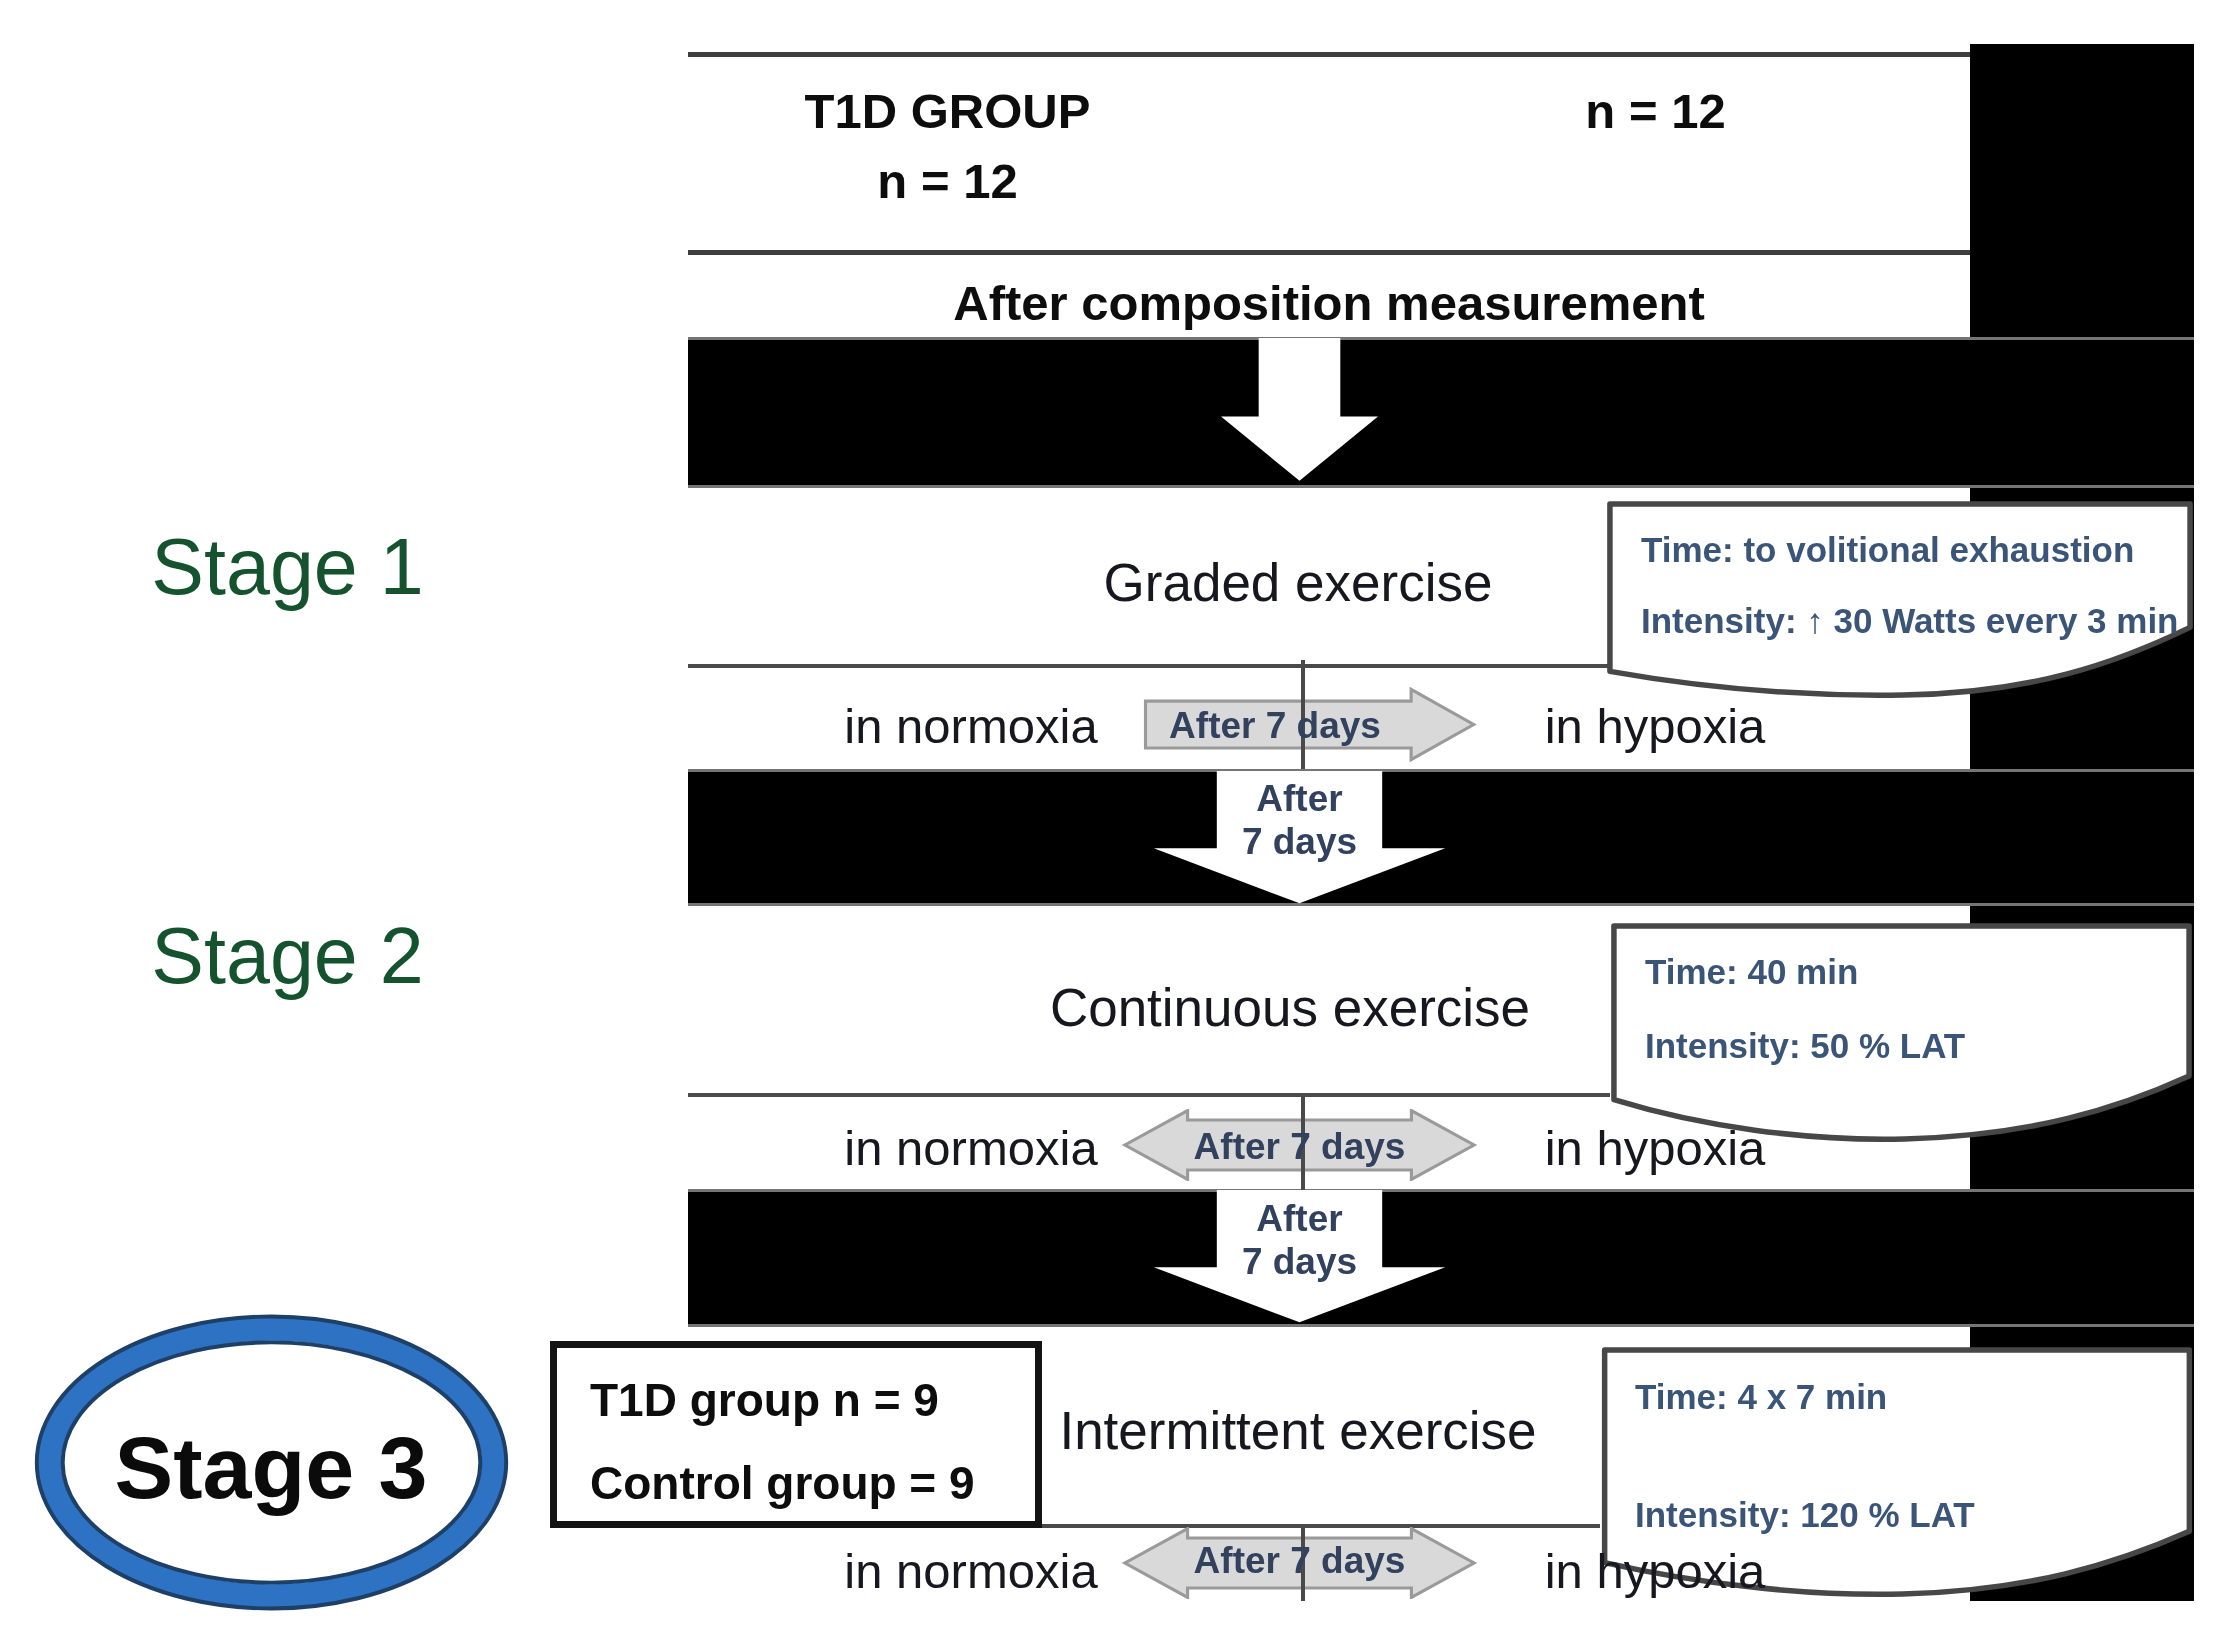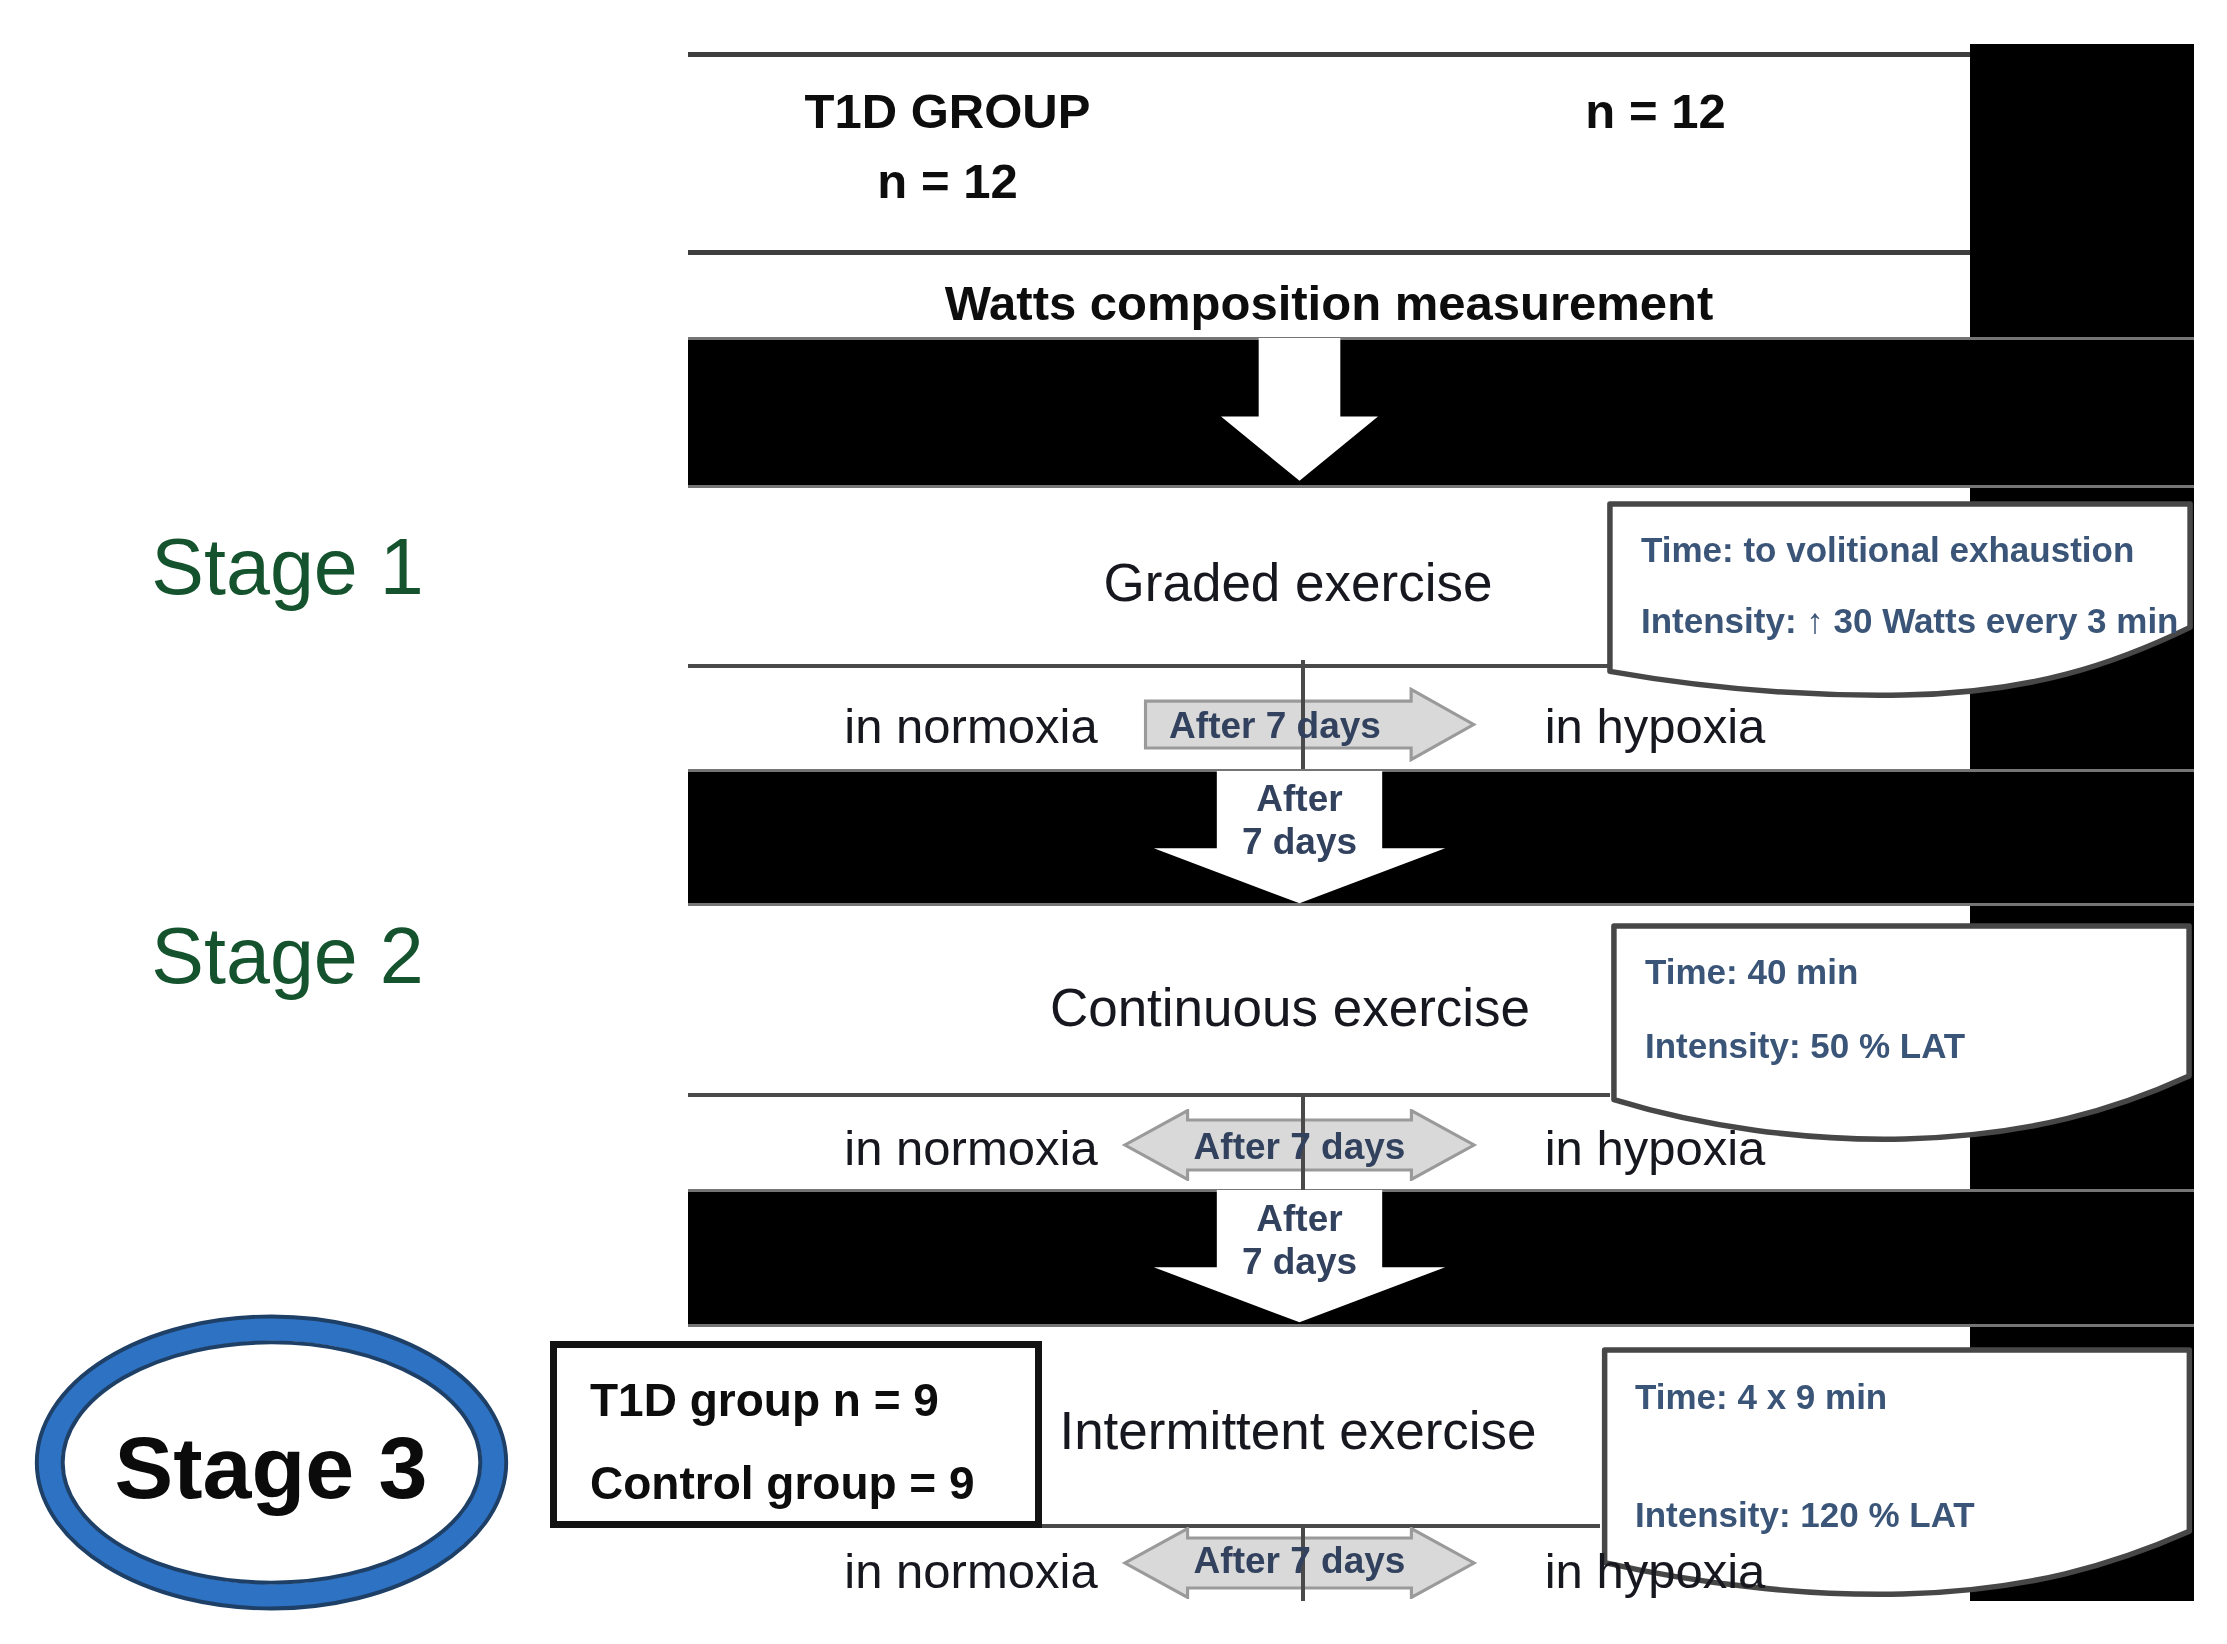--- a/index.html
+++ b/index.html
@@ -33,21 +33,21 @@
   <div class="abs ctr bigtxt z5" style="left:692px;top:77px;width:511px;">
     <div>T1D GROUP</div>
     <div>n = 12</div>
   </div>
   <div class="abs ctr bigtxt z5" style="left:1400px;top:77px;width:511px;">
     <div>n = 12</div>
   </div>
 
   <div class="abs hline z2" style="left:688px;top:250px;width:1282px;"></div>
 
-  <div class="abs ctr bigtxt z5" style="left:688px;top:269px;width:1282px;">Watts composition measurement</div>
+  <div class="abs ctr bigtxt z5" style="left:688px;top:269px;width:1282px;">After composition measurement</div>
 
   <div class="abs band z1" style="left:688px;top:337px;width:1506px;height:151px;"></div>
   <svg class="abs z2" style="left:1142px;top:338px;" width="315" height="146" viewBox="0 0 400 186">
     <path d="M148 0 H252 V100 H300 L200 182 L100 100 H148 Z" fill="#ffffff"></path>
   </svg>
 
   <div class="abs ctr stage-label z5" style="left:75px;top:521px;width:425px;">Stage 1</div>
   <div class="abs ctr extitle z5" style="left:826px;top:552px;width:944px;">Graded exercise</div>
   <div class="abs thin z2" style="left:688px;top:664px;width:922px;"></div>
 
@@ -113,21 +113,21 @@
     <div class="boxtxt" style="margin:3.1px 0 0 33px;">Control group = 9</div>
   </div>
 
   <div class="abs ctr extitle z5" style="left:826px;top:1400px;width:944px;">Intermittent exercise</div>
   <div class="abs thin z2" style="left:688px;top:1524px;width:912px;"></div>
 
   <div class="abs z4" style="left:1600px;top:1346px;width:594px;height:259px;">
     <svg class="abs" style="left:0;top:0;" width="594" height="259" viewBox="0 0 755 330">
       <path d="M5 5 L750 5 L750 236 C655 278 545 312 385 316 C255 319 120 302 5 276 Z" fill="#ffffff" stroke="#474747" stroke-width="7" stroke-linejoin="round"></path>
     </svg>
-    <div class="abs ntxt" style="left:35px;top:31px;">Time: 4 x 9 min</div>
+    <div class="abs ntxt" style="left:35px;top:31px;">Time: 4 x 7 min</div>
     <div class="abs ntxt" style="left:35px;top:149px;">Intensity: 120 % LAT</div>
   </div>
 
   <div class="abs ctr cond z5" style="left:802px;top:1543px;width:338px;">in normoxia</div>
   <div class="abs ctr cond z5" style="left:1490px;top:1543px;width:330px;">in hypoxia</div>
   <svg class="abs z2" style="left:1118px;top:1527px;" width="363" height="72" viewBox="0 0 462 92">
     <path d="M88 2 L88 14 H374 V2 L454 46 L374 90 V78 H88 V90 L8 46 Z" fill="#d9d9d9" stroke="#9a9a9a" stroke-width="4"></path>
   </svg>
   <div class="abs vline z3" style="left:1301px;top:1524px;height:77px;"></div>
   <div class="abs ctr alabel z5" style="left:1118px;top:1540px;width:363px;">After 7 days</div>

